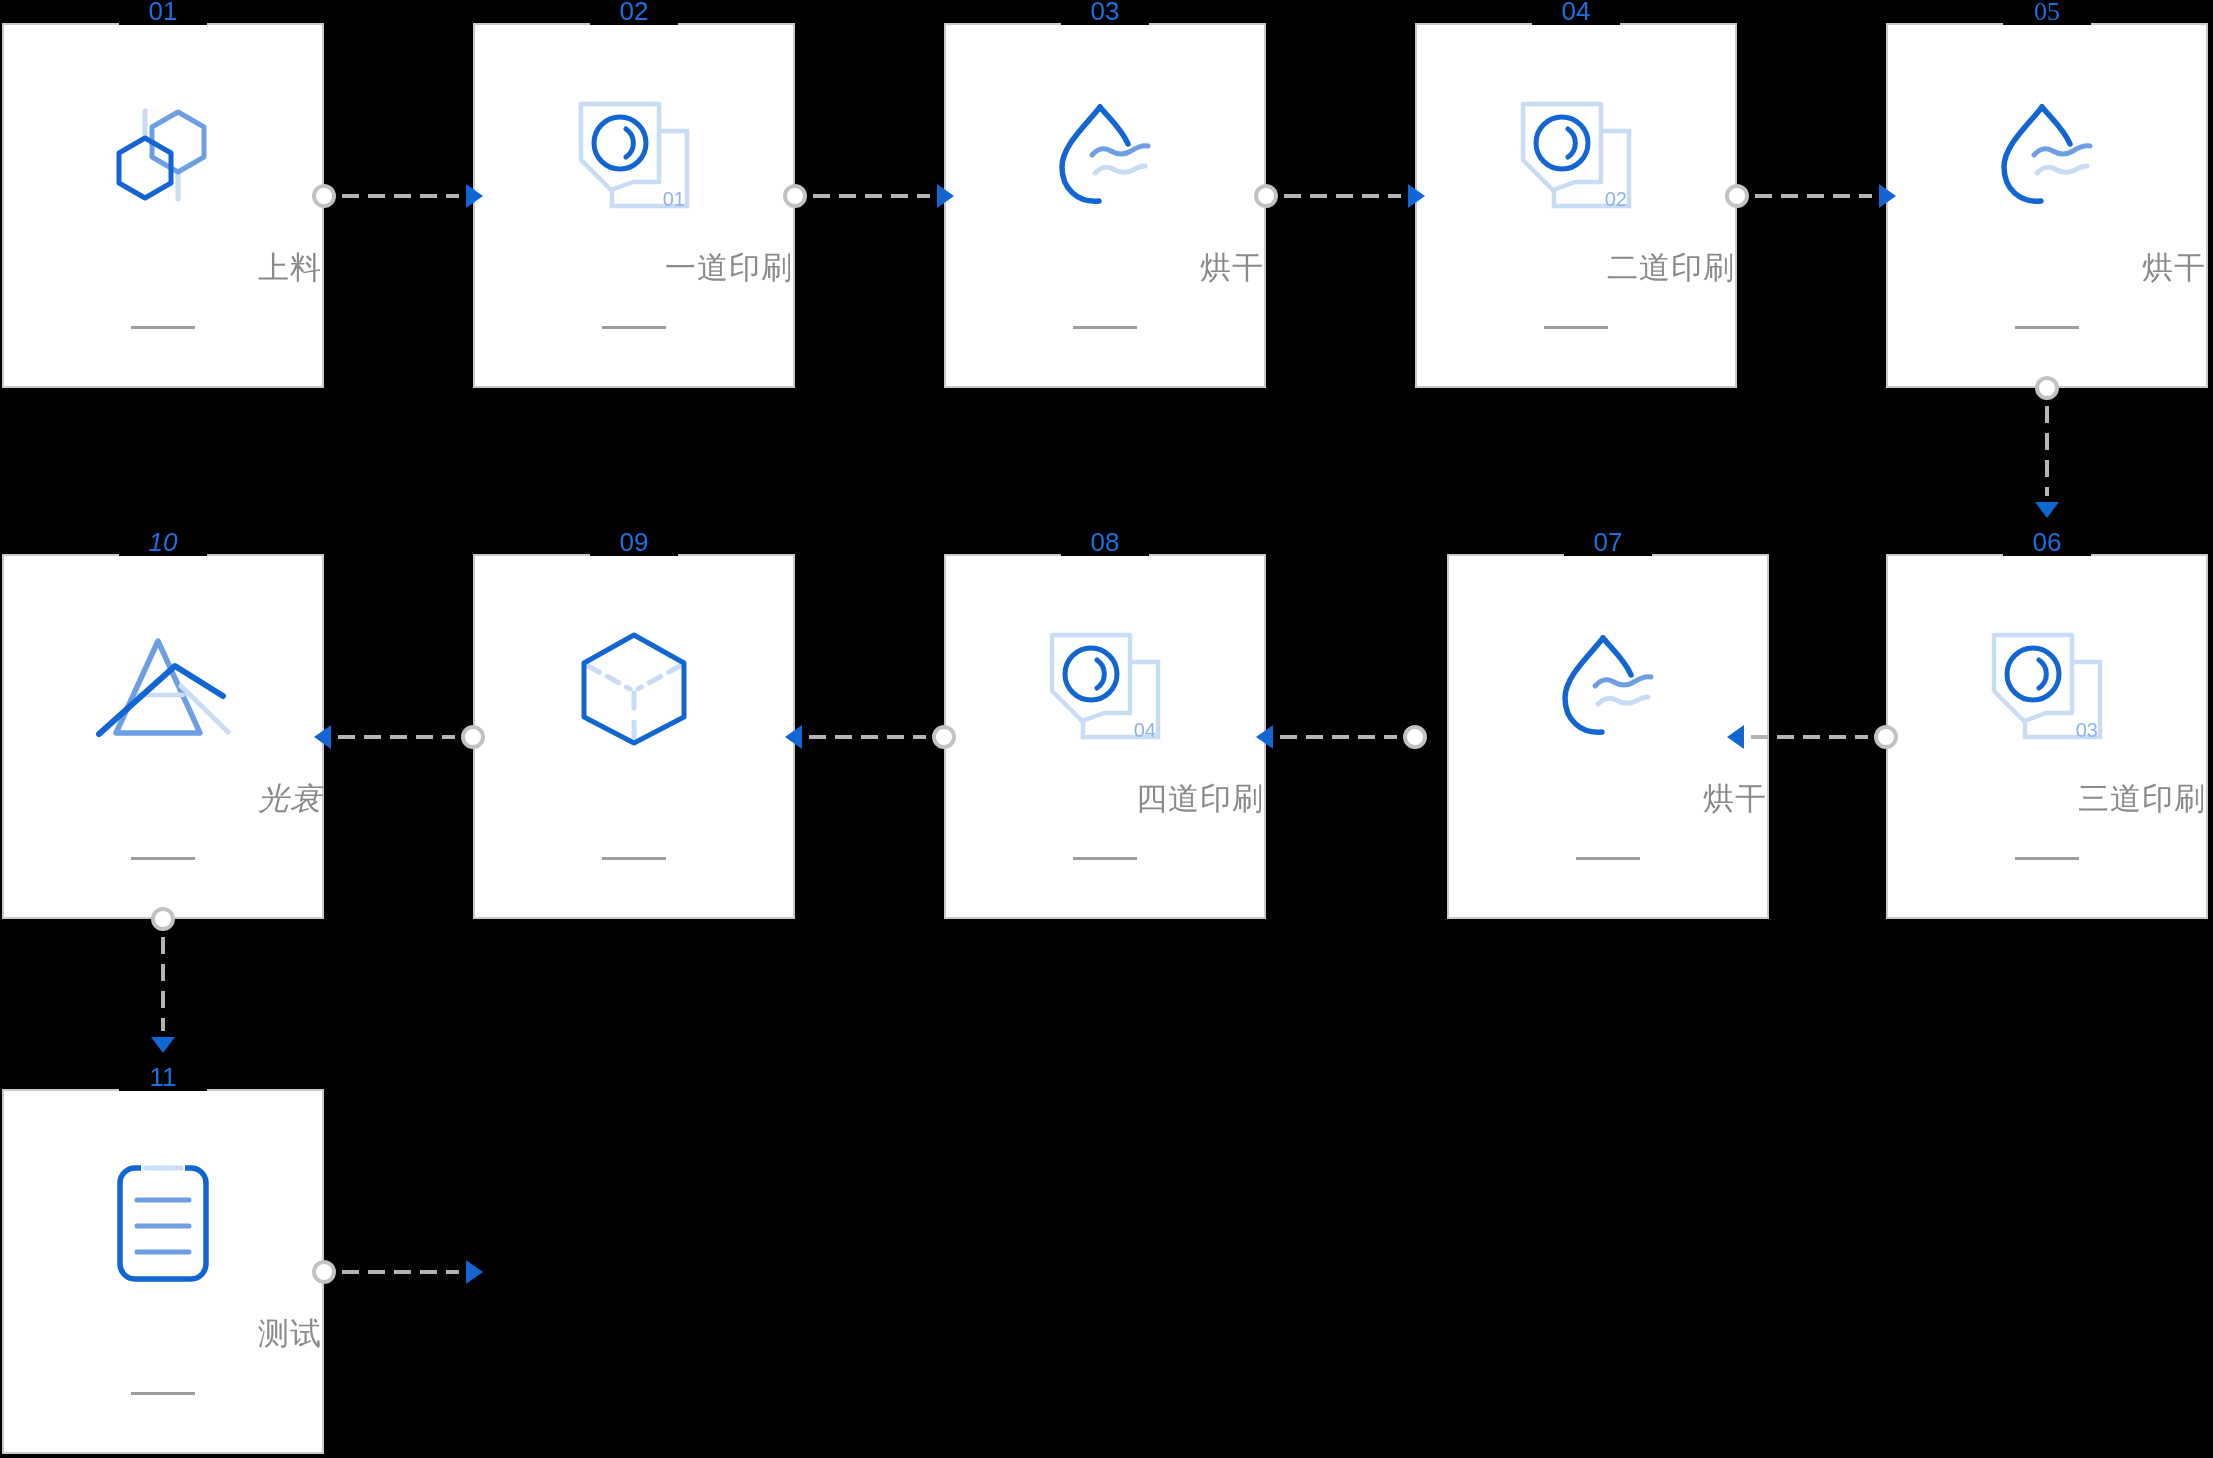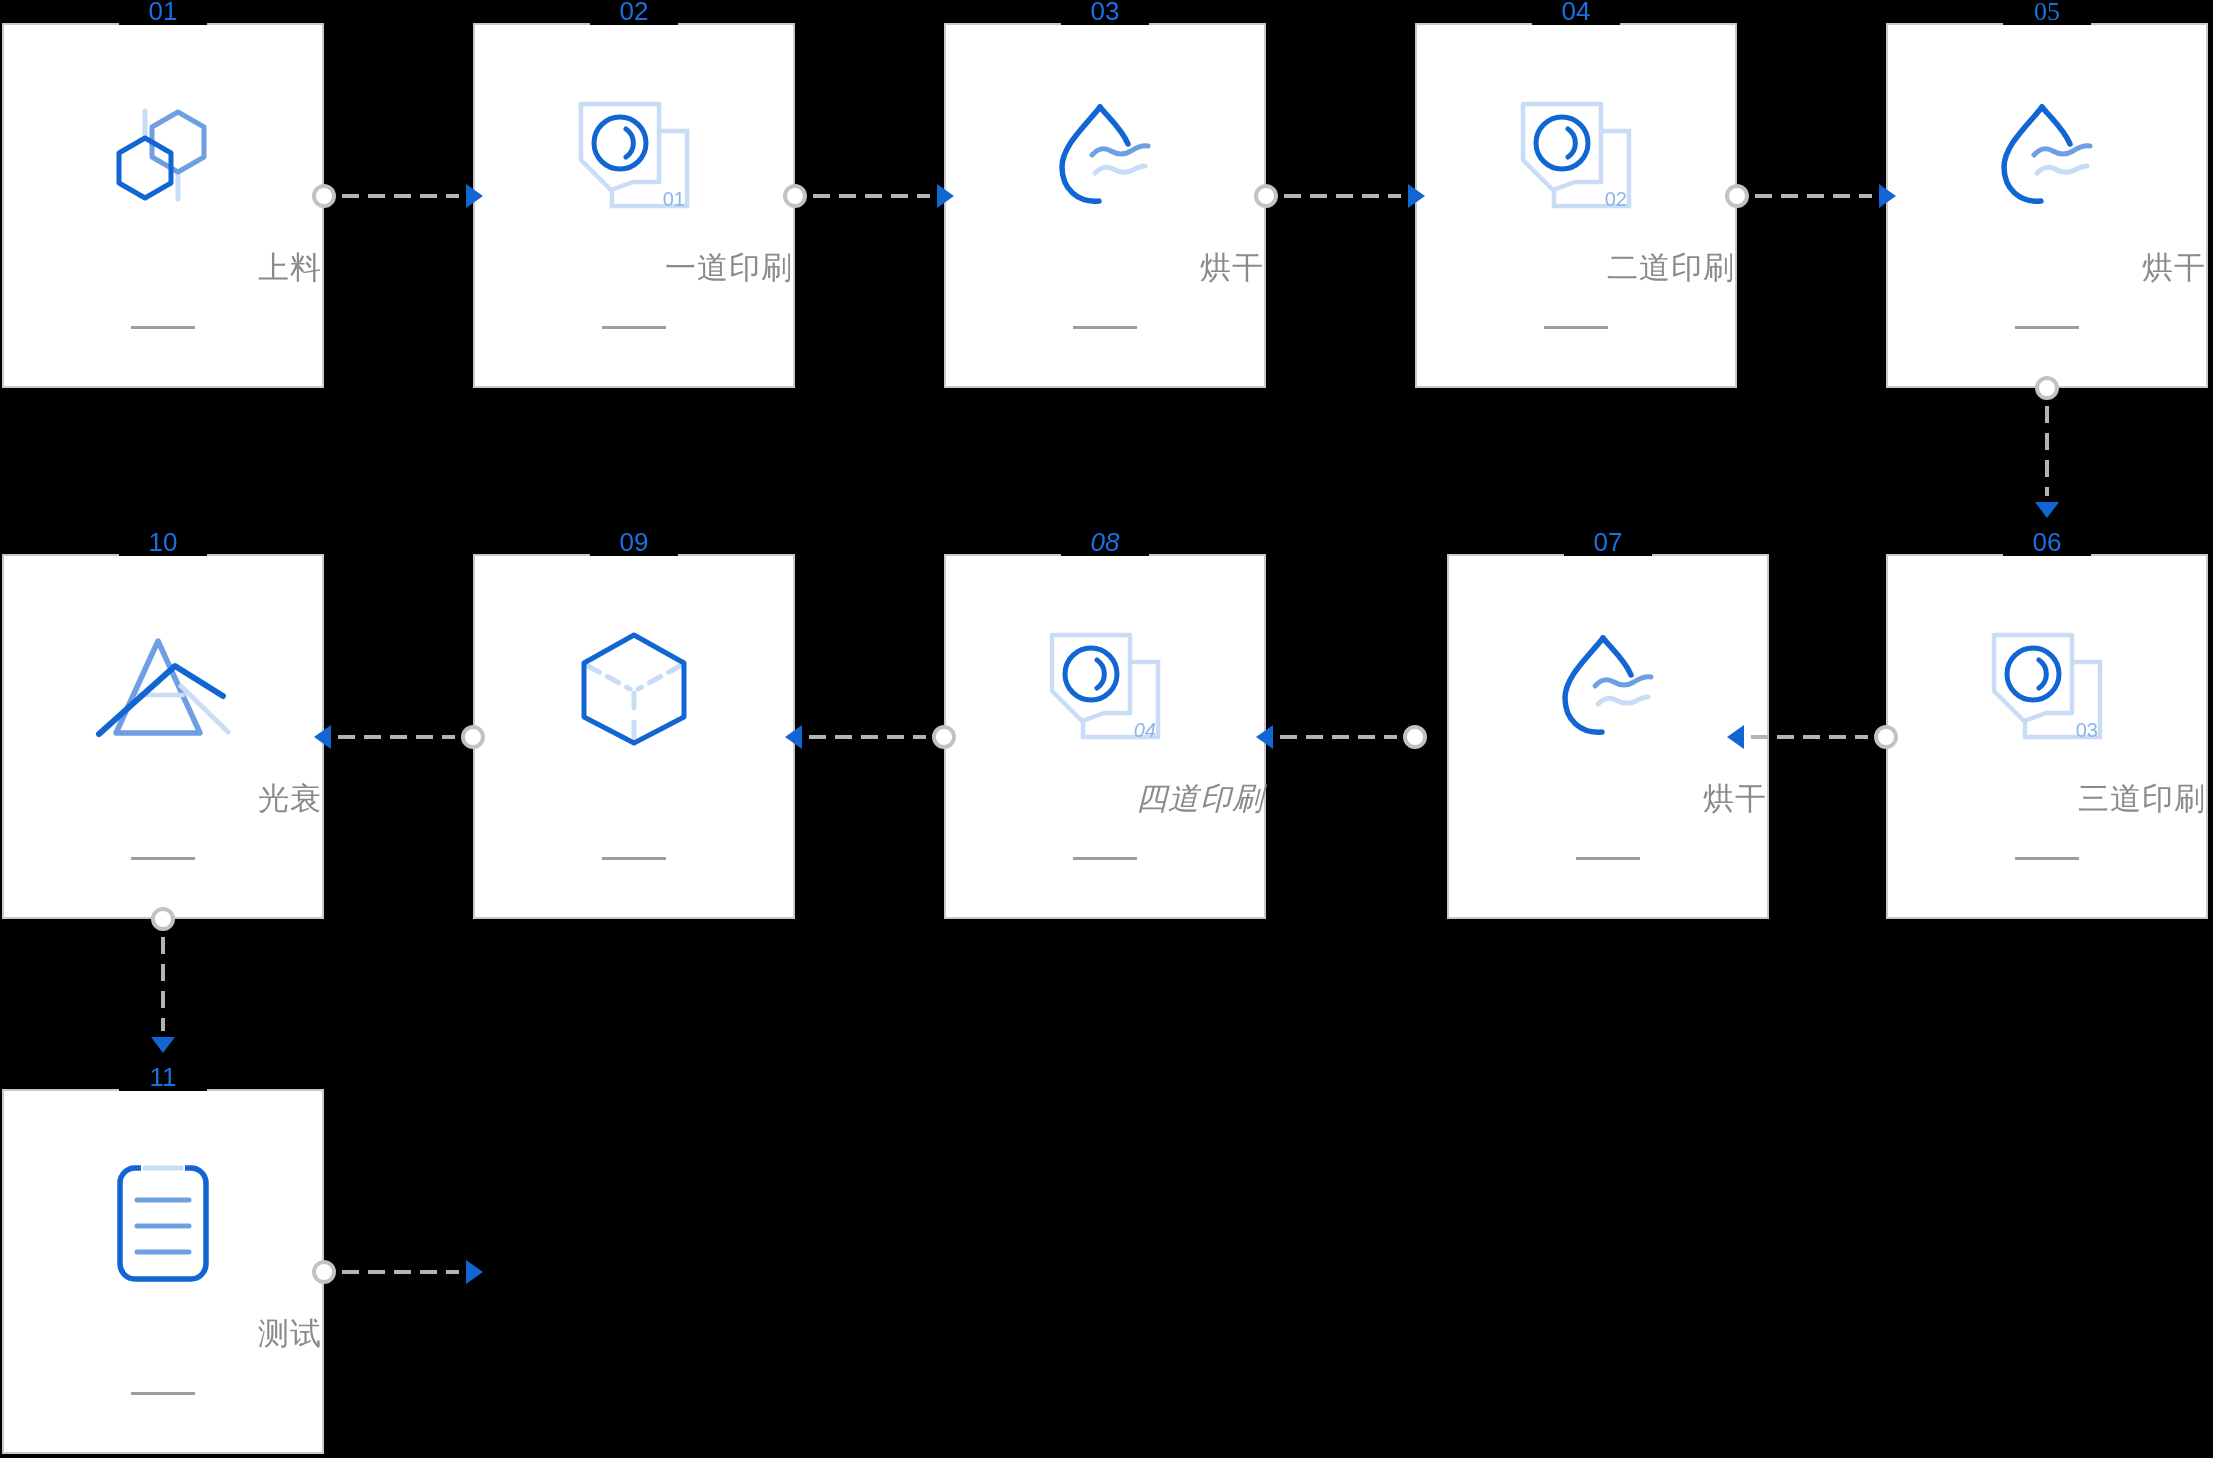--- a/index.html
+++ b/index.html
@@ -164,21 +164,21 @@
     <path d="M46,6 C34,22 8,44 8,66 C8,88 24,102 45,100" stroke="#1266d4" stroke-width="5.5" stroke-linecap="round"></path>
     <path d="M46,6 C54,16 68,28 74,43" stroke="#1266d4" stroke-width="5.5" stroke-linecap="round"></path>
     <path d="M38,54 q9,-10 19,-4 q10,6 20,0 q9,-6 17,-5" stroke="#6f9fe3" stroke-width="5" stroke-linecap="round"></path>
     <path d="M41,72 q9,-9 18,-4 q10,6 20,1 q7,-4 12,-4" stroke="#c8dcf6" stroke-width="5" stroke-linecap="round"></path>
   </svg>
       </div>
 
     <div class="label">烘干</div>
     <div class="rule"></div>
   </div>
-    <div class="card" style="left: 944px; top: 554px; font-style: italic;">
+    <div class="card" style="left: 944px; top: 554px;">
     <div class="num-gap"></div>
     <div class="num">08</div>
     <div class="icon">
         <svg width="118" height="115" viewBox="0 0 118 115" fill="none">
     <rect x="37" y="31" width="75" height="75" stroke="#c8dcf6" stroke-width="4.5"></rect>
     <path d="M6,4 H84 V82 H58 L36,90 L6,60 Z" fill="#ffffff" stroke="#c8dcf6" stroke-width="4.5" stroke-linejoin="round"></path>
     <circle cx="45" cy="43" r="26" stroke="#1266d4" stroke-width="5"></circle>
     <path d="M51,29 A17,17 0 0 1 51,57" stroke="#1266d4" stroke-width="5" stroke-linecap="round"></path>
   </svg>
       </div>
@@ -193,21 +193,21 @@
         <svg width="120" height="118" viewBox="0 0 120 118" fill="none">
     <path d="M14,37 L56,60" stroke="#c8dcf6" stroke-width="5" stroke-linecap="round" stroke-dasharray="13 9"></path>
     <path d="M106,37 L64,60" stroke="#c8dcf6" stroke-width="5" stroke-linecap="round" stroke-dasharray="13 9"></path>
     <path d="M60,64 L60,110" stroke="#c8dcf6" stroke-width="5" stroke-linecap="round" stroke-dasharray="15 14"></path>
     <polygon points="60,6 110,34 110,88 60,114 10,88 10,34" stroke="#1266d4" stroke-width="5" stroke-linejoin="round" fill="none"></polygon>
   </svg>
       </div>
 
     <div class="rule"></div>
   </div>
-    <div class="card" style="left: 2px; top: 554px;">
+    <div class="card" style="left: 2px; top: 554px; font-style: italic;">
     <div class="num-gap"></div>
     <div class="num">10</div>
     <div class="icon">
         <svg width="136" height="114" viewBox="0 0 136 114" fill="none">
     <path d="M63,10 L105,102 L21,102 Z" stroke="#6f9fe3" stroke-width="5.5" stroke-linejoin="round"></path>
     <path d="M44,64 H88" stroke="#c8dcf6" stroke-width="4.5" stroke-linecap="round"></path>
     <path d="M86,55 L133,101" stroke="#c8dcf6" stroke-width="5" stroke-linecap="round"></path>
     <path d="M4,103 L80,35 L128,65" stroke="#1266d4" stroke-width="6" stroke-linecap="round" stroke-linejoin="round"></path>
   </svg>
       </div>

